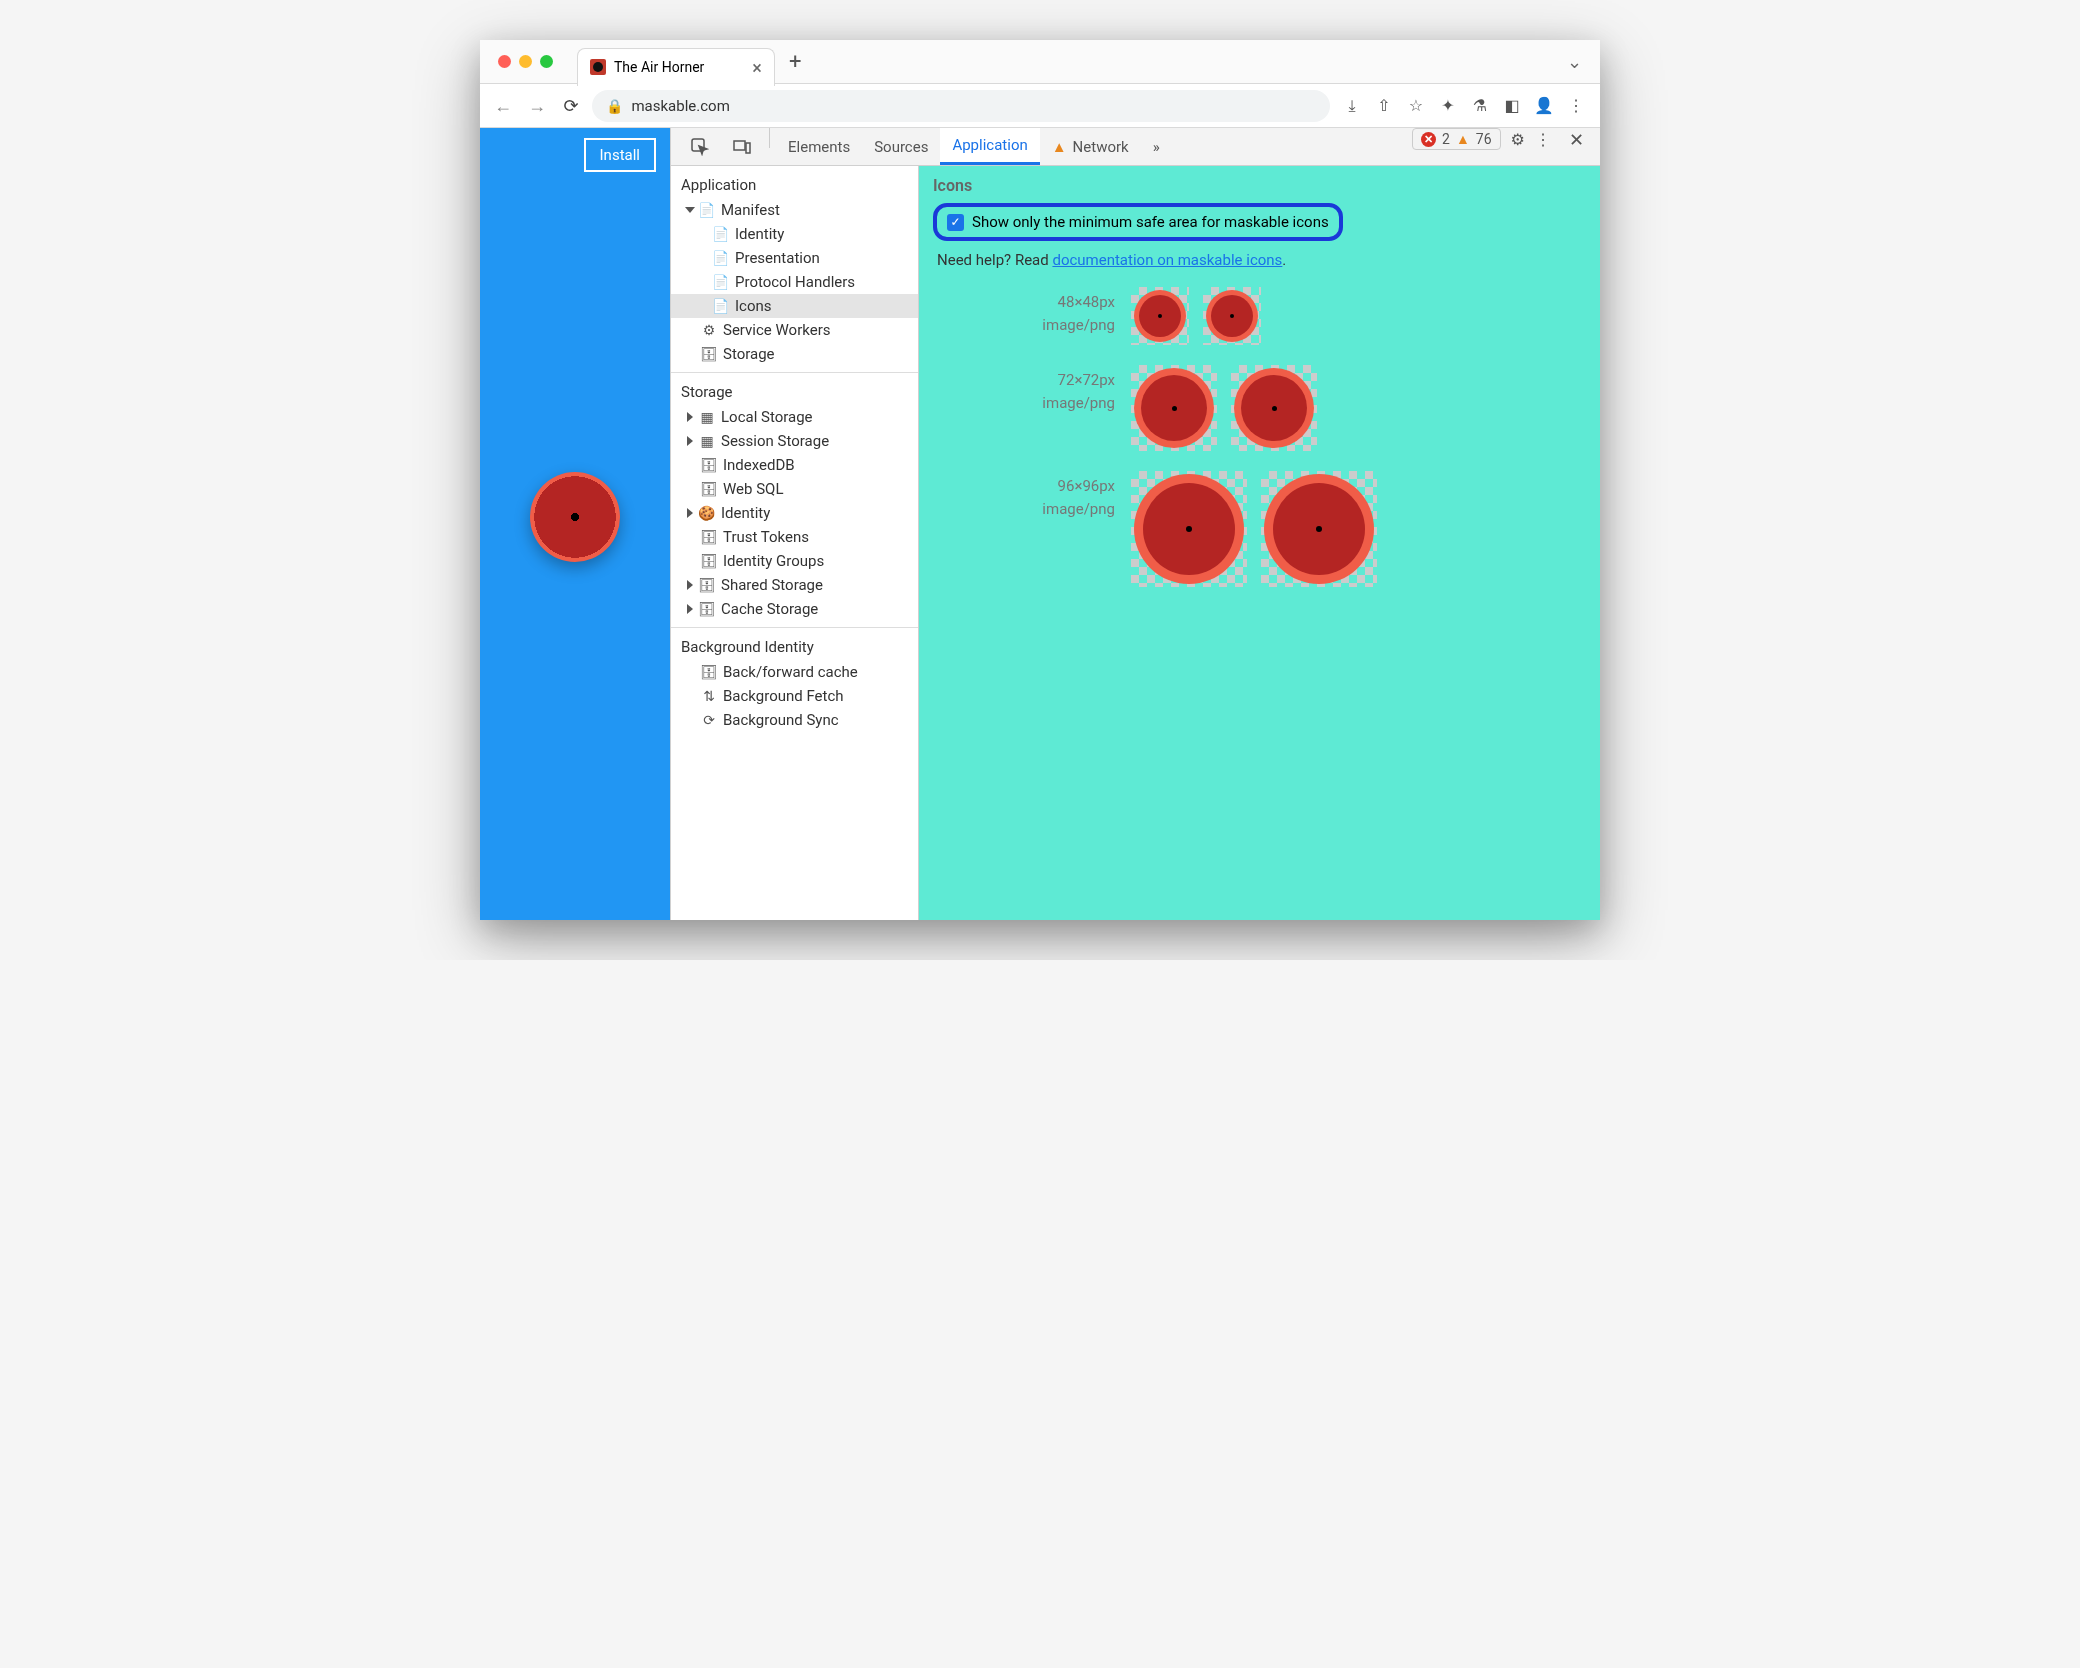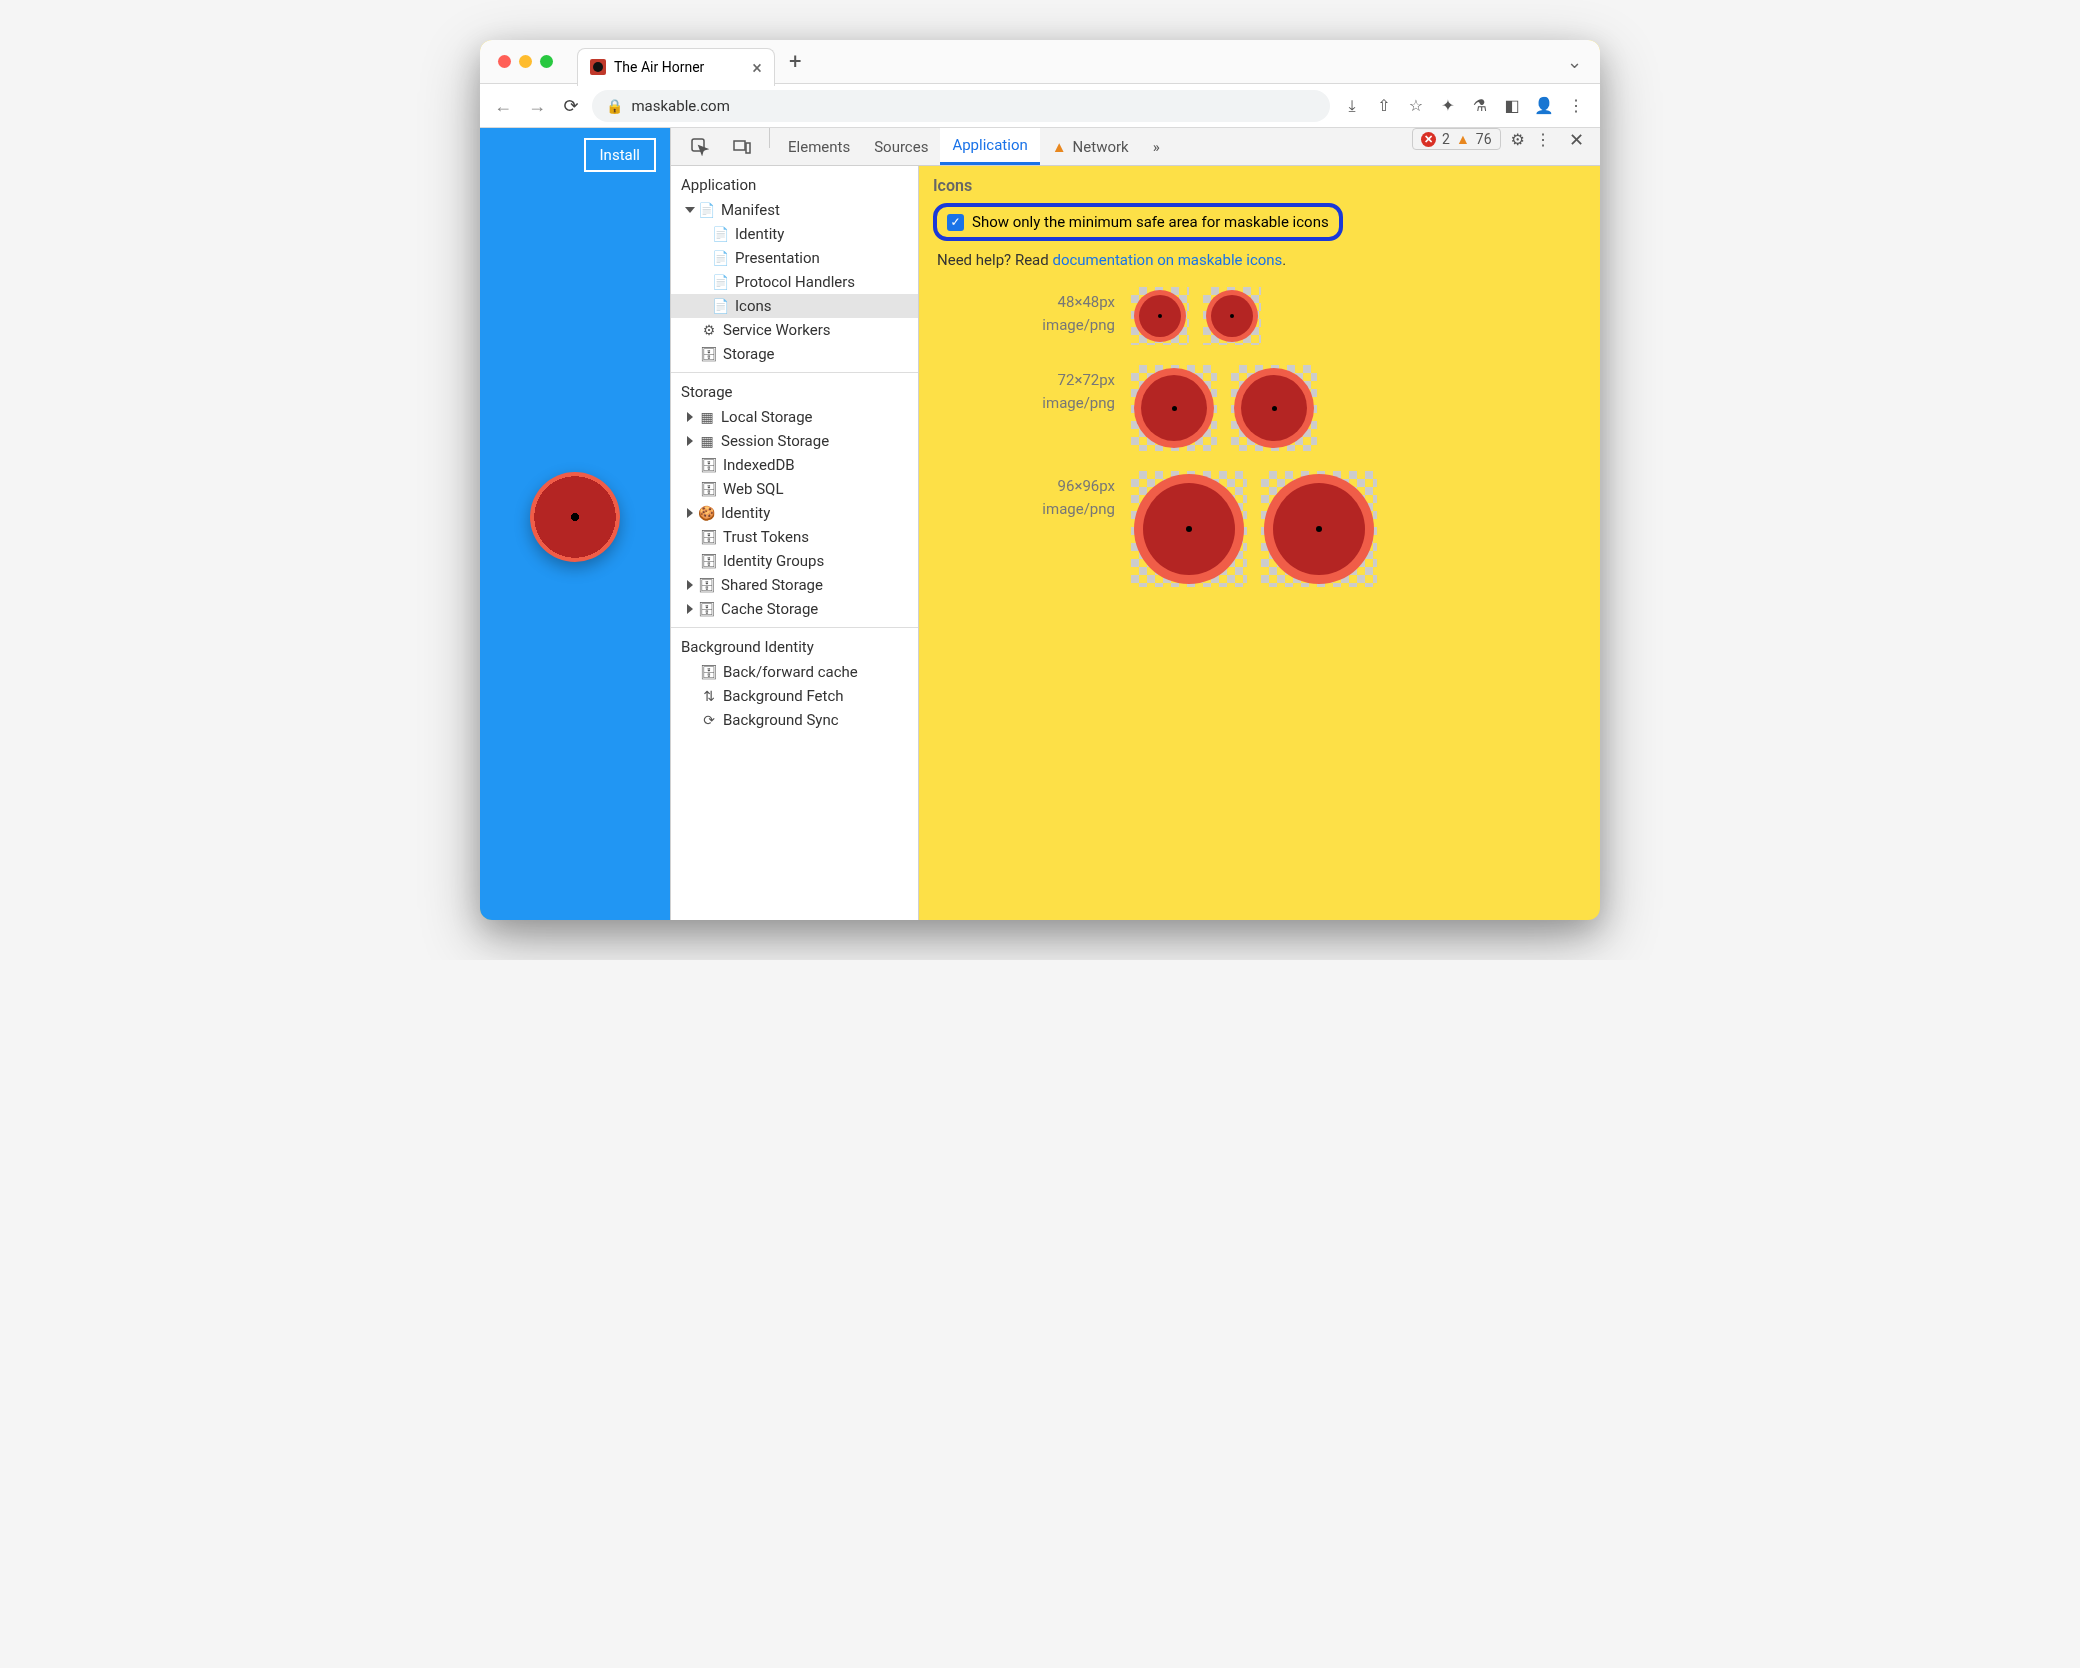--- a/index.html
+++ b/index.html
@@ -1,17 +1,17 @@
 <!DOCTYPE html>
 <html><head>
 <meta charset="utf-8">
 <style>
 * { box-sizing: border-box; margin: 0; padding: 0; font-family: -apple-system, BlinkMacSystemFont, "Segoe UI", Roboto, sans-serif; }
 body { background: #f5f5f5; padding: 40px; }
-.window { width: 1120px; height: 880px; background: #fde047; border-radius: 12px; box-shadow: 0 20px 60px rgba(0,0,0,.3), 0 10px 30px rgba(0,0,0,.2); overflow: hidden; margin: 0 auto; display: flex; flex-direction: column; }
+.window { width: 1120px; height: 880px; background: #5eead4; border-radius: 0; box-shadow: 0 20px 60px rgba(0,0,0,.3), 0 10px 30px rgba(0,0,0,.2); overflow: hidden; margin: 0 auto; display: flex; flex-direction: column; }
 
 
 .titlebar { height: 44px; background: #fafafa; display: flex; align-items: center; padding: 0 18px; border-bottom: 1px solid #d9d9d9; }
 .traffic { display:flex; gap:8px; }
 .traffic span { width:13px; height:13px; border-radius:50%; display:block; }
 .traffic .red{background:#ff5f57;} .traffic .yellow{background:#febc2e;} .traffic .green{background:#28c840;}
 .tab { margin-left: 24px; background:#fff; border:1px solid #d9d9d9; border-bottom:none; border-radius:8px 8px 0 0; padding:6px 12px; display:flex; align-items:center; gap:8px; font-size:14px; position:relative; top:5px; height:38px; }
 .tab-favicon { width:16px; height:16px; background:#c0392b; border-radius:2px; position:relative; }
 .tab-favicon::after{content:"";position:absolute;inset:3px;border-radius:50%;background:#111;}
 .tab-close { margin-left:40px; font-size:18px; color:#666; cursor:pointer; }
@@ -56,21 +56,21 @@
 .dt-side .sect-divider{border-top:1px solid #ddd;margin:6px 0;}
 .tri{display:inline-block;width:0;height:0;border-top:5px solid transparent;border-bottom:5px solid transparent;border-left:6px solid #555;}
 .tri.down{transform:rotate(90deg);}
 .ico{width:16px;height:16px;display:inline-flex;align-items:center;justify-content:center;color:#555;font-size:14px;}
 
 .dt-main { flex:1; overflow-y:auto; padding:10px 14px; font-size:15px;}
 .dt-main h3{ font-size:16px; font-weight:600; color:#666; margin-bottom:8px;}
 .highlight-box{ border:4px solid #1a39d8; border-radius:14px; padding:6px 10px; display:inline-flex; align-items:center; gap:8px; margin-bottom:6px;}
 .cbx{ width:17px; height:17px; background:#1a73e8; border-radius:3px; display:flex; align-items:center; justify-content:center; color:#fff; font-size:12px; cursor:pointer;}
 .helpline{ color:#333; margin:4px 0 18px 4px;}
-.helpline a{ color:#1a73e8; cursor:pointer;text-align:right;}
+.helpline a{ color:#1a73e8; text-decoration:underline; cursor:pointer;text-align:right;}
 
 .icon-row{ display:flex; align-items:flex-start; margin-bottom:20px; }
 .icon-label{ width:198px; text-align:right; padding-right:16px; color:#777; line-height:1.5; padding-top:4px;}
 .icon-previews{ display:flex; gap:14px;}
 .checker{ background-image: linear-gradient(45deg,#ccc 25%,transparent 25%),linear-gradient(-45deg,#ccc 25%,transparent 25%),linear-gradient(45deg,transparent 75%,#ccc 75%),linear-gradient(-45deg,transparent 75%,#ccc 75%); background-size:16px 16px; background-position:0 0,0 8px,8px -8px,-8px 0; display:flex; align-items:center; justify-content:center;}
 .big .checker{width:202px;height:202px;}
 .s48 .checker{width:58px;height:58px;}
 .s72 .checker{width:86px;height:86px;}
 .s96 .checker{width:116px;height:116px;}
 .horn-ico{ border-radius:50%; background:#f05d48; position:relative; display:flex; align-items:center; justify-content:center;}

